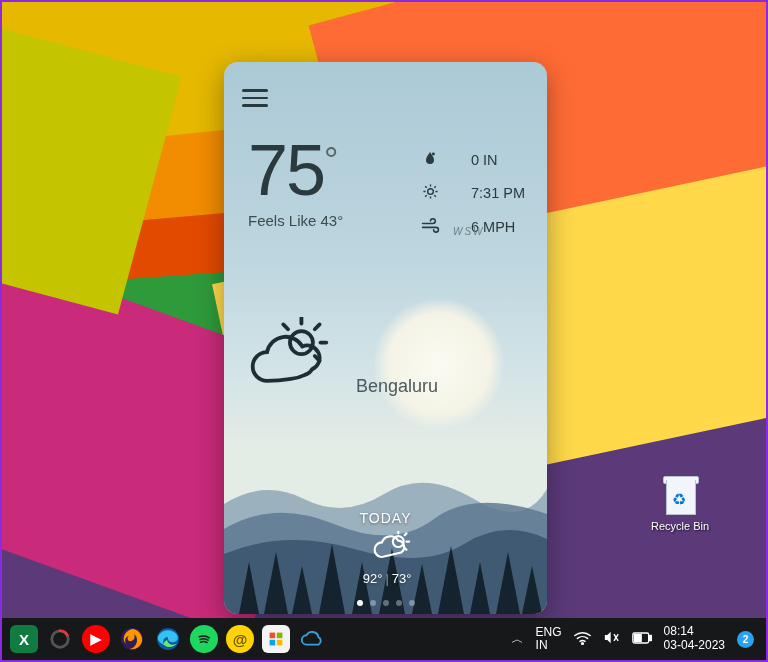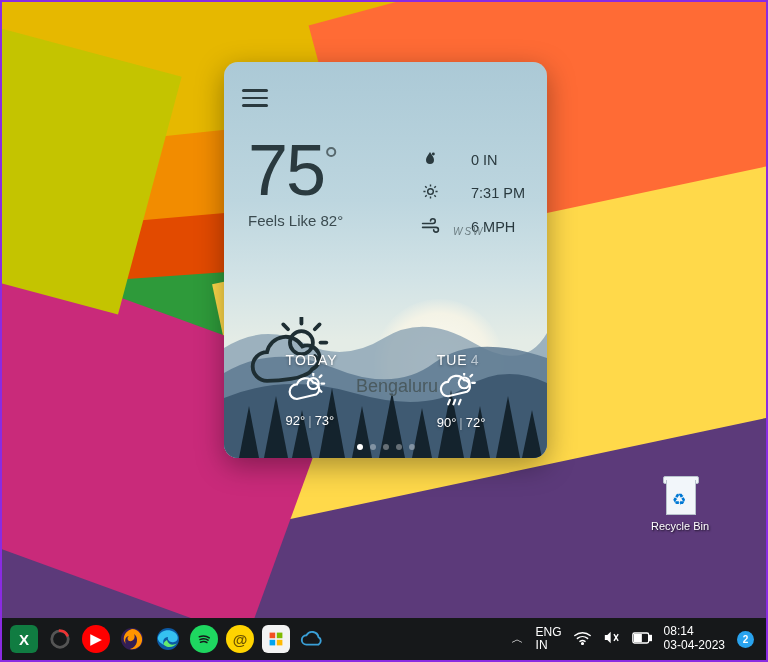--- a/index.html
+++ b/index.html
@@ -21,21 +21,21 @@
 
   
   .desktop-icon{position:absolute;right:50px;top:470px;width:72px;text-align:center;cursor:pointer;}
   .desktop-icon .bin{width:40px;height:44px;margin:0 auto 4px auto;position:relative;}
   .desktop-icon .bin-body{position:absolute;left:6px;top:8px;width:28px;height:34px;background:#f2f6fa;border:1px solid #b8c2cc;border-top:none;}
   .desktop-icon .bin-lid{position:absolute;left:3px;top:4px;width:34px;height:6px;background:#f2f6fa;border:1px solid #b8c2cc;border-radius:2px;}
   .desktop-icon .recycle{position:absolute;left:12px;top:18px;font-size:16px;color:#0078d4;}
   .desktop-icon .label{color:#fff;font-size:11px;text-shadow:1px 1px 2px rgba(0,0,0,.8);}
 
   
-  .weather{position:absolute;left:222px;top:60px;width:323px;height:396px;border-radius:14px;overflow:hidden;box-shadow:0 8px 28px rgba(0,0,0,.35);
+  .weather{position:absolute;left:222px;top:60px;width:323px;height:552px;border-radius:14px;overflow:hidden;box-shadow:0 8px 28px rgba(0,0,0,.35);
     background:linear-gradient(to bottom,#abc9d6 0%,#bdd6df 35%,#d2e3e6 55%,#e4ece6 70%,#e4ece6 100%);}
   .weather .sun{position:absolute;left:150px;top:237px;width:130px;height:130px;border-radius:50%;
     background:radial-gradient(circle,#fcfbf2 0%,#f4f3e6 55%,rgba(244,243,230,0) 72%);}
   .mtn{position:absolute;bottom:0;left:0;width:100%;height:170px;}
   .hamburger{position:absolute;left:18px;top:22px;cursor:pointer;}
   .hamburger span{display:block;width:26px;height:2.5px;background:#2a3a3f;margin:5px 0;border-radius:2px;}
 
   .curr{position:absolute;left:24px;top:72px;color:#2a3a3f;}
   .curr .temp{font-size:72px;font-weight:300;letter-spacing:-2px;line-height:1;}
   .curr .deg{font-size:36px;vertical-align:top;position:relative;top:6px;color:#57686d;}
@@ -44,21 +44,21 @@
   .stats{position:absolute;right:22px;top:88px;color:#2a3a3f;font-size:14.5px;}
   .stats .row{display:flex;align-items:center;gap:31px;margin-bottom:14px;}
   .stats .ico{width:20px;text-align:center;font-size:15px;color:#2a3a3f;}
   .stats .dir{font-size:10px;color:#6d7e83;letter-spacing:2px;text-align:left;margin-left:33px;margin-top:-12px;font-style:italic;}
 
   .cond{position:absolute;left:22px;top:255px;display:flex;align-items:flex-end;gap:24px;}
   .cond .txt .loc{font-size:18px;color:#4a5a5f;margin-bottom:2px;}
   .cond .txt .desc{font-size:25px;color:#2a3a3f;font-weight:300;line-height:1.2;}
 
   .forecast{position:absolute;bottom:28px;left:0;width:100%;display:flex;justify-content:space-around;padding:0 12px;box-sizing:border-box;}
-  .fday{color:#fff;text-align:left;text-shadow:0 1px 3px rgba(0,0,0,.45);}
+  .fday{color:#fff;text-align:right;text-shadow:0 1px 3px rgba(0,0,0,.45);}
   .fday .dname{font-size:14px;letter-spacing:1px;}
   .fday .dname .dim{opacity:.55;margin-left:3px;}
   .fday .fico{margin:5px 0 4px 0;}
   .fday .temps{font-size:13px;}
   .fday .temps .sep{opacity:.5;margin:0 3px;}
 
   .dots{position:absolute;bottom:8px;left:0;width:100%;display:flex;justify-content:center;gap:7px;}
   .dots span{width:6px;height:6px;border-radius:50%;background:rgba(255,255,255,.35);}
   .dots span.active{background:#fff;}
 
@@ -124,21 +124,21 @@
   <div class="hamburger">
     <span></span>
       <span></span>
       <span></span>
   </div>
 
   <div class="curr">
     <div>
       <span class="temp">75</span><span class="deg">°</span>
     </div>
-    <div class="feels">Feels Like 82°</div>
+    <div class="feels">Feels Like 43°</div>
   </div>
 
   <div class="stats">
     <div class="row">
       <span class="ico">
         <svg width="16" height="16" viewBox="0 0 24 24" fill="#2a3a3f">
             <path d="M12 3 C9 8 6 11 6 15 a6 6 0 0 0 12 0 C18 11 15 8 12 3 Z"></path>
             <circle cx="17" cy="6" r="2.2"></circle>
           </svg>
       </span>
@@ -195,34 +195,20 @@
         <div class="fico"><svg width="40" height="32" viewBox="0 0 44 34" fill="none" stroke="#fff" stroke-width="2.4" stroke-linecap="round">
             <circle cx="30" cy="11" r="6"></circle>
             <line x1="30" y1="2" x2="30" y2="-1"></line>
             <line x1="39" y1="11" x2="42" y2="11"></line>
             <line x1="37" y1="4" x2="39" y2="2"></line>
             <line x1="37" y1="18" x2="39" y2="20"></line>
             <path d="M12 28 a8 8 0 0 1 0 -16 a10 10 0 0 1 18 -2 a7 7 0 0 1 3 13 Z"></path>
           </svg></div>
         <div class="temps">92°<span class="sep">|</span>73°</div>
       </div>
-      <div class="fday">
-        <div class="dname">TUE<span class="dim">4</span></div>
-        <div class="fico"><svg width="40" height="34" viewBox="0 0 44 38" fill="none" stroke="#fff" stroke-width="2.4" stroke-linecap="round">
-            <circle cx="30" cy="11" r="6"></circle>
-            <line x1="30" y1="2" x2="30" y2="-1"></line>
-            <line x1="39" y1="11" x2="42" y2="11"></line>
-            <line x1="37" y1="4" x2="39" y2="2"></line>
-            <path d="M12 26 a8 8 0 0 1 0 -16 a10 10 0 0 1 18 -2 a7 7 0 0 1 3 13 Z"></path>
-            <line x1="14" y1="30" x2="12" y2="35"></line>
-            <line x1="20" y1="30" x2="18" y2="35"></line>
-            <line x1="26" y1="30" x2="24" y2="35"></line>
-          </svg></div>
-        <div class="temps">90°<span class="sep">|</span>72°</div>
-      </div>
     </div>
 
   <div class="dots" id="dots">
       <span class="active"></span>
       <span></span>
       <span></span>
       <span></span>
       <span></span>
     </div>
 </div>

